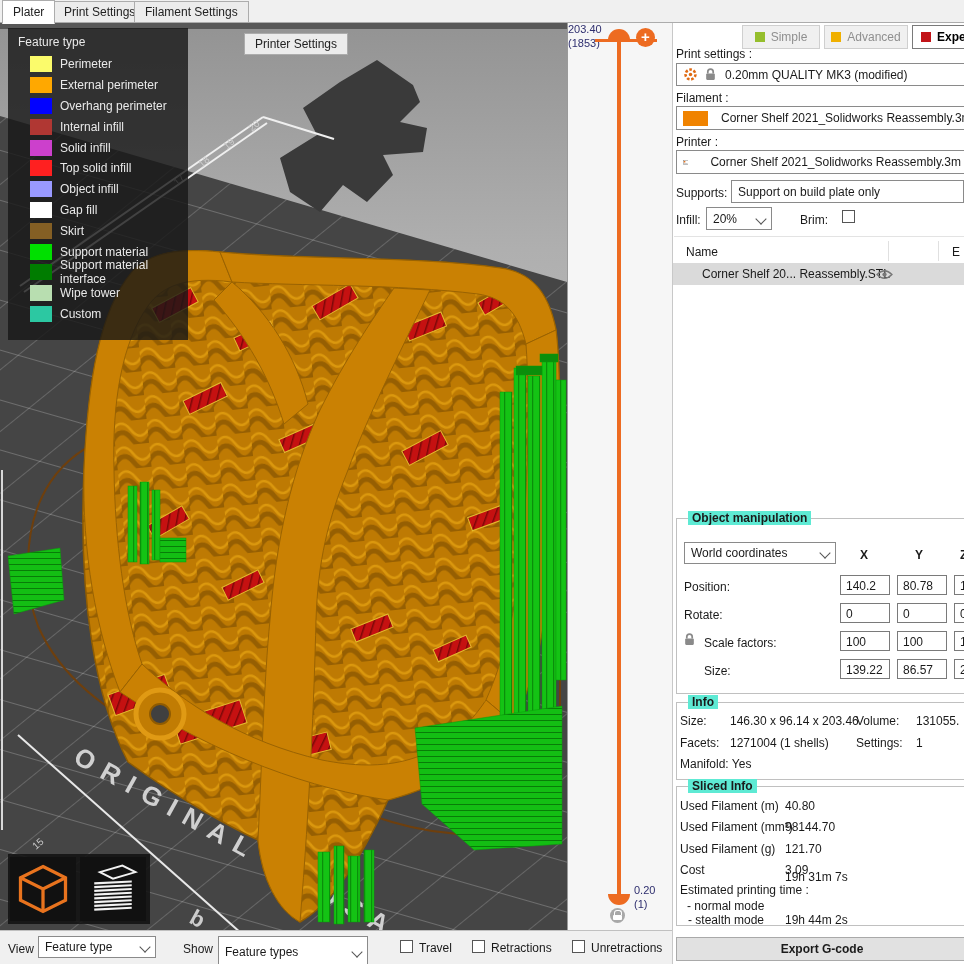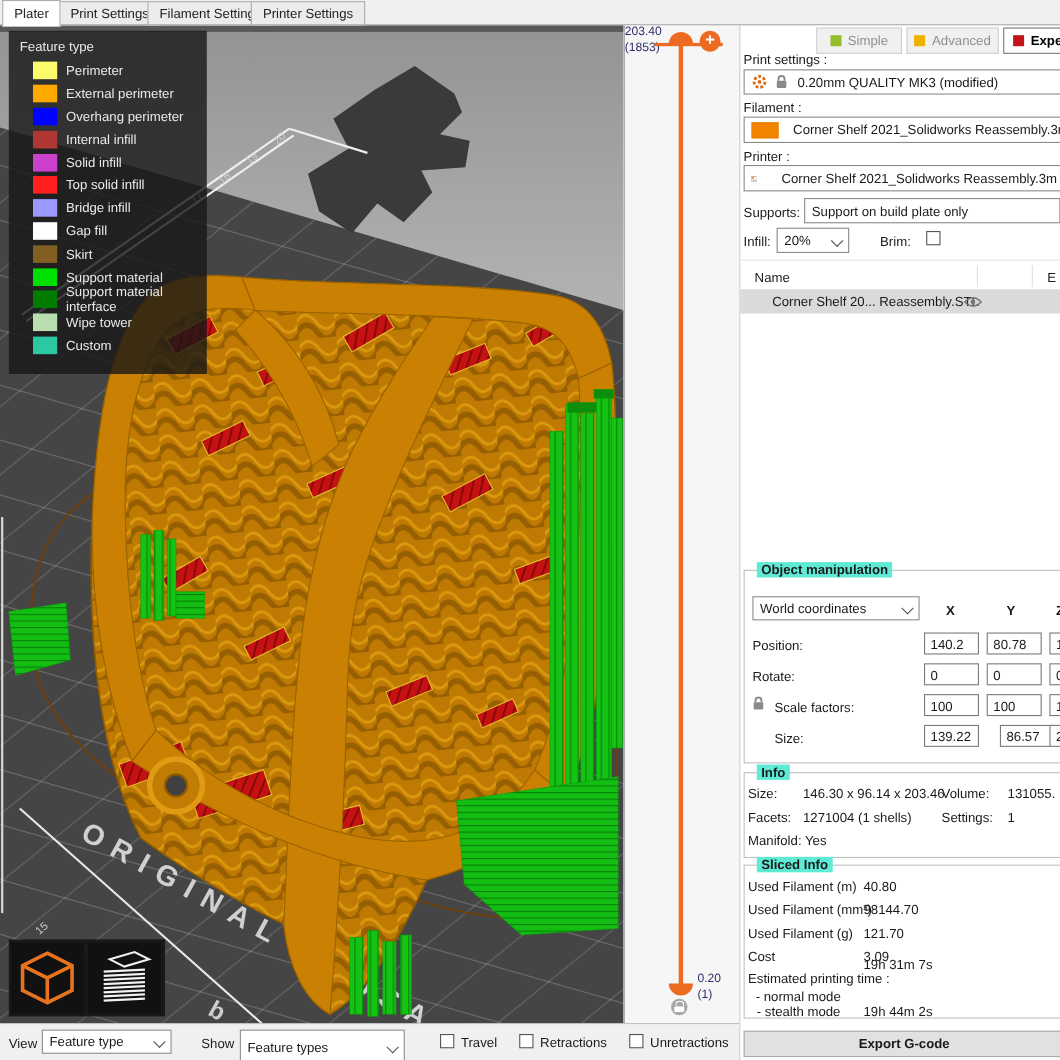--- a/index.html
+++ b/index.html
@@ -198,21 +198,21 @@
   <div class="lrow">
       <span class="sw" style="background-color: rgb(204, 64, 204);"></span>
       <span>Solid infill</span>
     </div>
   <div class="lrow">
       <span class="sw" style="background-color: rgb(255, 32, 32);"></span>
       <span>Top solid infill</span>
     </div>
   <div class="lrow">
       <span class="sw" style="background-color: rgb(153, 153, 255);"></span>
-      <span>Bridge infill</span>
+      <span>Object infill</span>
     </div>
   <div class="lrow">
       <span class="sw" style="background-color: rgb(255, 255, 255);"></span>
       <span>Gap fill</span>
     </div>
   <div class="lrow">
       <span class="sw" style="background-color: rgb(132, 95, 36);"></span>
       <span>Skirt</span>
     </div>
   <div class="lrow">
@@ -266,21 +266,21 @@
 <div class="abs orange vtrack"></div>
 <div class="abs orange hbot"></div>
 <div class="abs slbl" style="left:634px;top:884px;">0.20</div>
 <div class="abs slbl" style="left:634px;top:898px;">(1)</div>
 <div class="abs minilock"></div>
 
 <div class="abs tabbar">
   <div class="tab active" style="left:2px;">Plater</div>
   <div class="tab" style="left:53px;">Print Settings</div>
   <div class="tab" style="left:134px;">Filament Settings</div>
-  <div class="tab" style="left:228px;">Printer Settings</div>
+  <div class="tab" style="left:244px;margin-top:32px;">Printer Settings</div>
 </div>
 
 <div class="abs rpanel"></div>
 
 <div class="abs modebtn" style="left:742px;top:25px;width:78px;">
   <span class="mico" style="background-color: rgb(149, 190, 45);"></span>
   <span>Simple</span>
 </div>
 <div class="abs modebtn" style="left:824px;top:25px;width:84px;">
   <span class="mico" style="background-color: rgb(240, 176, 0);"></span>
@@ -368,21 +368,21 @@
   <path d="M2.5,5 V3.5 A2.5,2.5 0 0 1 7.5,3.5 V5" fill="none" stroke="#8A8A8A" stroke-width="1.6"></path>
   <rect x="1" y="5" width="8" height="6" rx="1" fill="#8A8A8A"></rect>
 </svg>
 <div class="abs lbl" style="left:704px;top:636px;">Scale factors:</div>
 <div class="abs vbox" style="left:840px;top:631px;">100</div>
 <div class="abs vbox" style="left:897px;top:631px;">100</div>
 <div class="abs vbox" style="left:954px;top:631px;">10</div>
 
 <div class="abs lbl" style="left:704px;top:664px;">Size:</div>
 <div class="abs vbox" style="left:840px;top:659px;">139.22</div>
-<div class="abs vbox" style="left:897px;top:659px;margin-left:12px;">86.57</div>
+<div class="abs vbox" style="left:897px;top:659px;">86.57</div>
 <div class="abs vbox" style="left:954px;top:659px;">20</div>
 
 <div class="abs grp" style="left:676px;top:702px;width:300px;height:78px;"></div>
 <div class="abs gtitle" style="left:688px;top:695px;">Info</div>
 <div class="abs lbl" style="left:680px;top:714px;">Size:</div>
 <div class="abs lbl" style="left:730px;top:714px;">146.30 x 96.14 x 203.46</div>
 <div class="abs lbl" style="left:856px;top:714px;">Volume:</div>
 <div class="abs lbl" style="left:916px;top:714px;">131055.</div>
 <div class="abs lbl" style="left:680px;top:736px;">Facets:</div>
 <div class="abs lbl" style="left:730px;top:736px;">1271004 (1 shells)</div>

